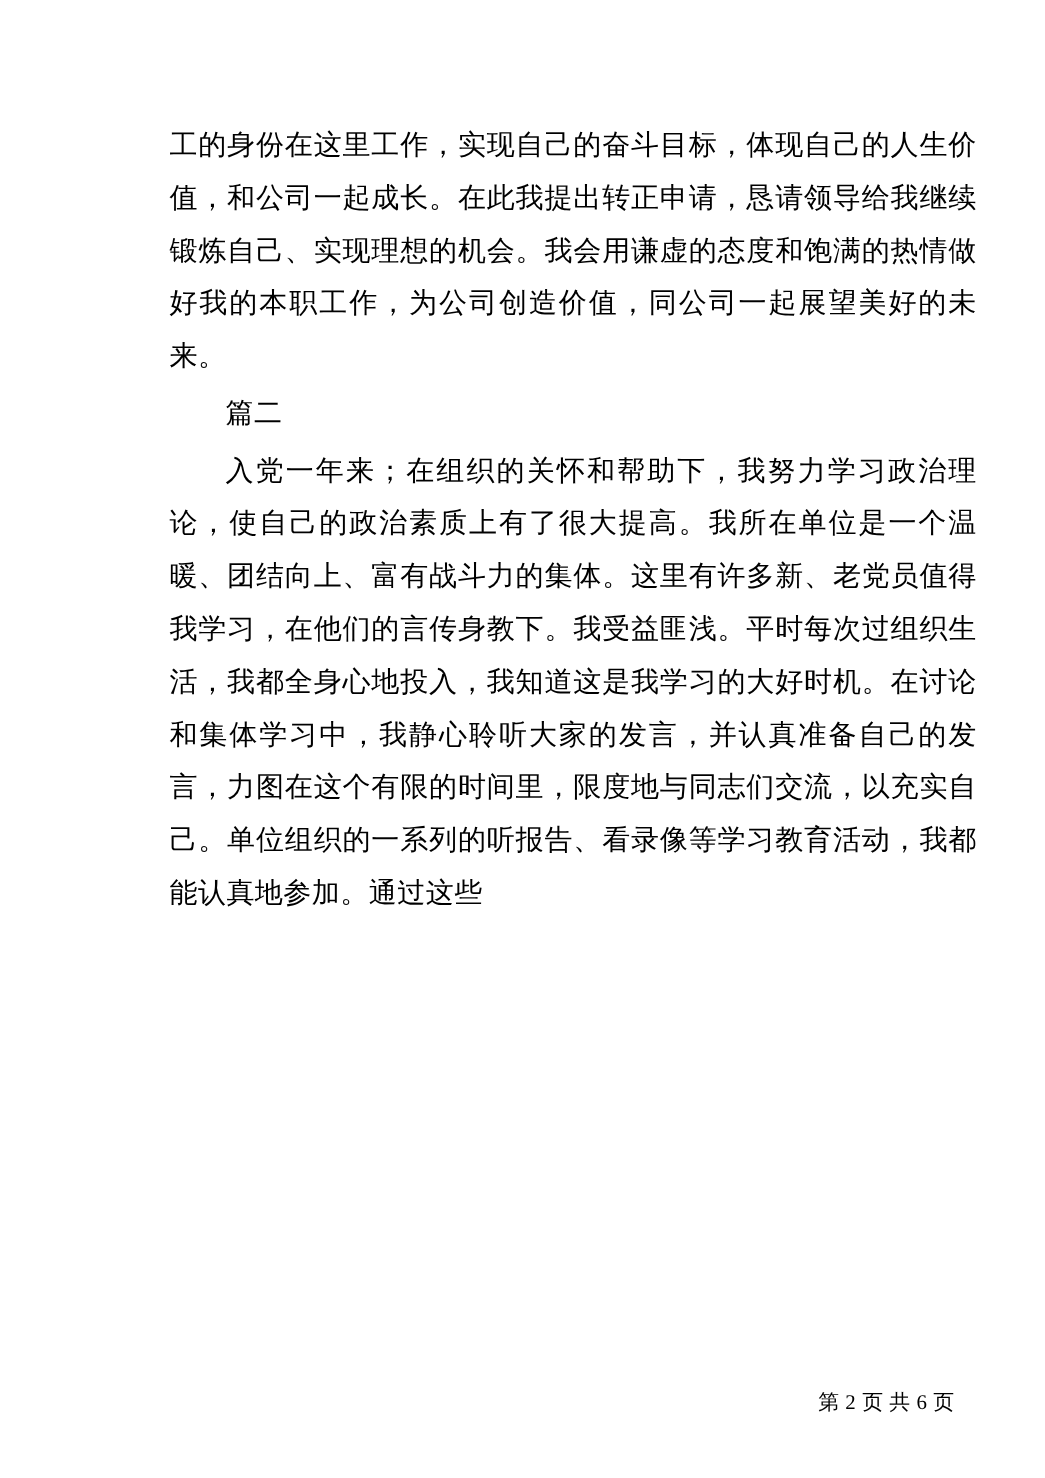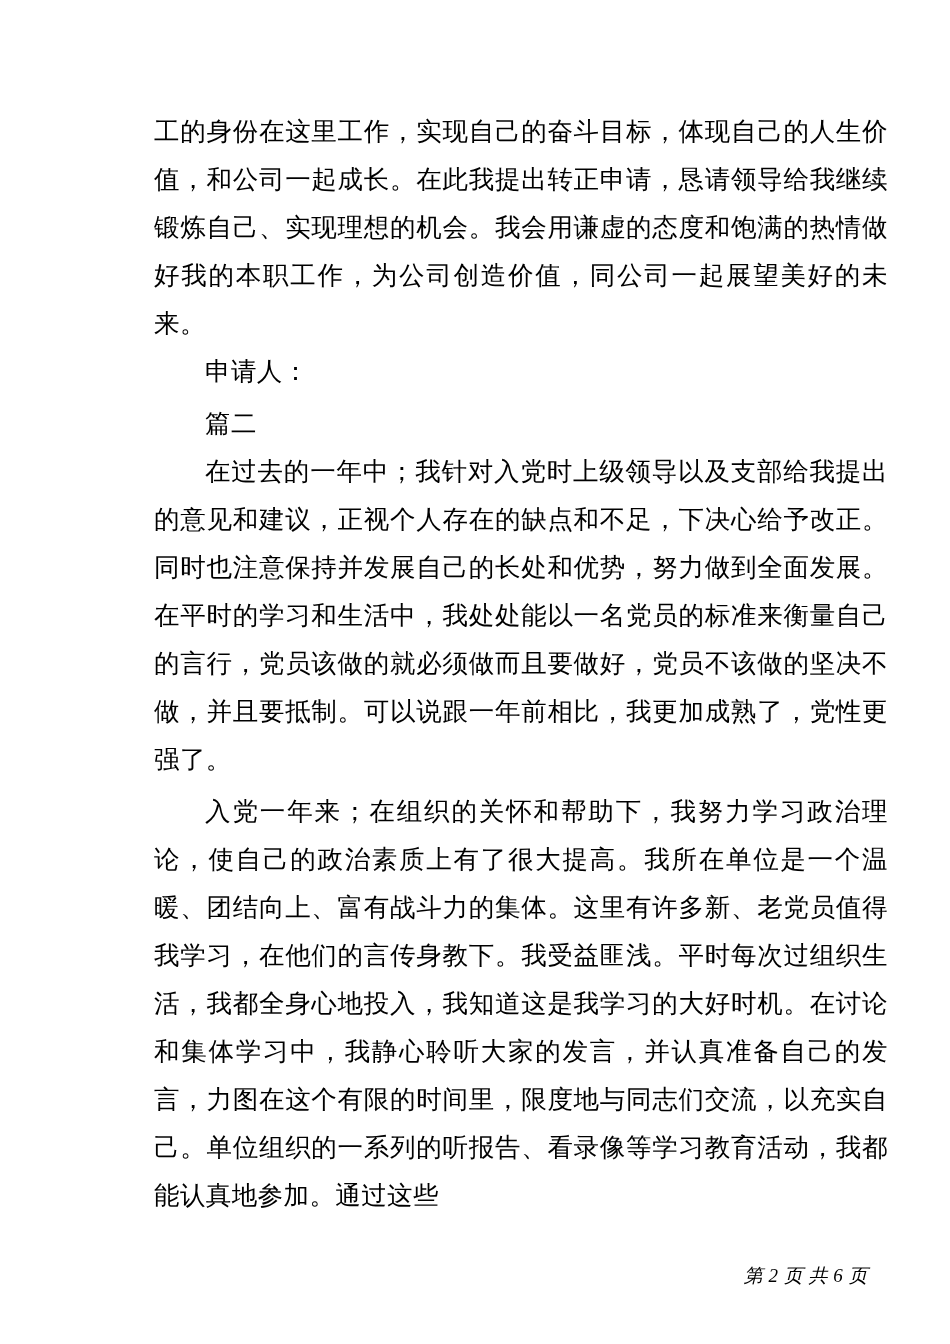--- a/index.html
+++ b/index.html
@@ -43,28 +43,25 @@
   }
   .footer {
     position: absolute;
     right: 118px;
     bottom: 56px;
     font-size: 19px;
     line-height: 24px;
     font-family: "Liberation Serif", "DejaVu Serif", serif;
     color: #000000;
     letter-spacing: 0.5px;
-    font-style: italic;
   }
 </style>
 </head>
 <body>
 
 <div class="page">
   <div class="doc-body">
     <p class="para">工的身份在这里工作，实现自己的奋斗目标，体现自己的人生价值，和公司一起成长。在此我提出转正申请，恳请领导给我继续锻炼自己、实现理想的机会。我会用谦虚的态度和饱满的热情做好我的本职工作，为公司创造价值，同公司一起展望美好的未来。</p>
-    <p class="para-indent">申请人：</p>
     <p class="para-indent para-gap">篇二</p>
-    <p class="para-indent">在过去的一年中；我针对入党时上级领导以及支部给我提出的意见和建议，正视个人存在的缺点和不足，下决心给予改正。同时也注意保持并发展自己的长处和优势，努力做到全面发展。在平时的学习和生活中，我处处能以一名党员的标准来衡量自己的言行，党员该做的就必须做而且要做好，党员不该做的坚决不做，并且要抵制。可以说跟一年前相比，我更加成熟了，党性更强了。</p>
     <p class="para-indent para-gap">入党一年来；在组织的关怀和帮助下，我努力学习政治理论，使自己的政治素质上有了很大提高。我所在单位是一个温暖、团结向上、富有战斗力的集体。这里有许多新、老党员值得我学习，在他们的言传身教下。我受益匪浅。平时每次过组织生活，我都全身心地投入，我知道这是我学习的大好时机。在讨论和集体学习中，我静心聆听大家的发言，并认真准备自己的发言，力图在这个有限的时间里，限度地与同志们交流，以充实自己。单位组织的一系列的听报告、看录像等学习教育活动，我都能认真地参加。通过这些</p>
   </div>
   <div class="footer">第 2 页 共 6 页</div>
 </div>
 
 </body></html>

